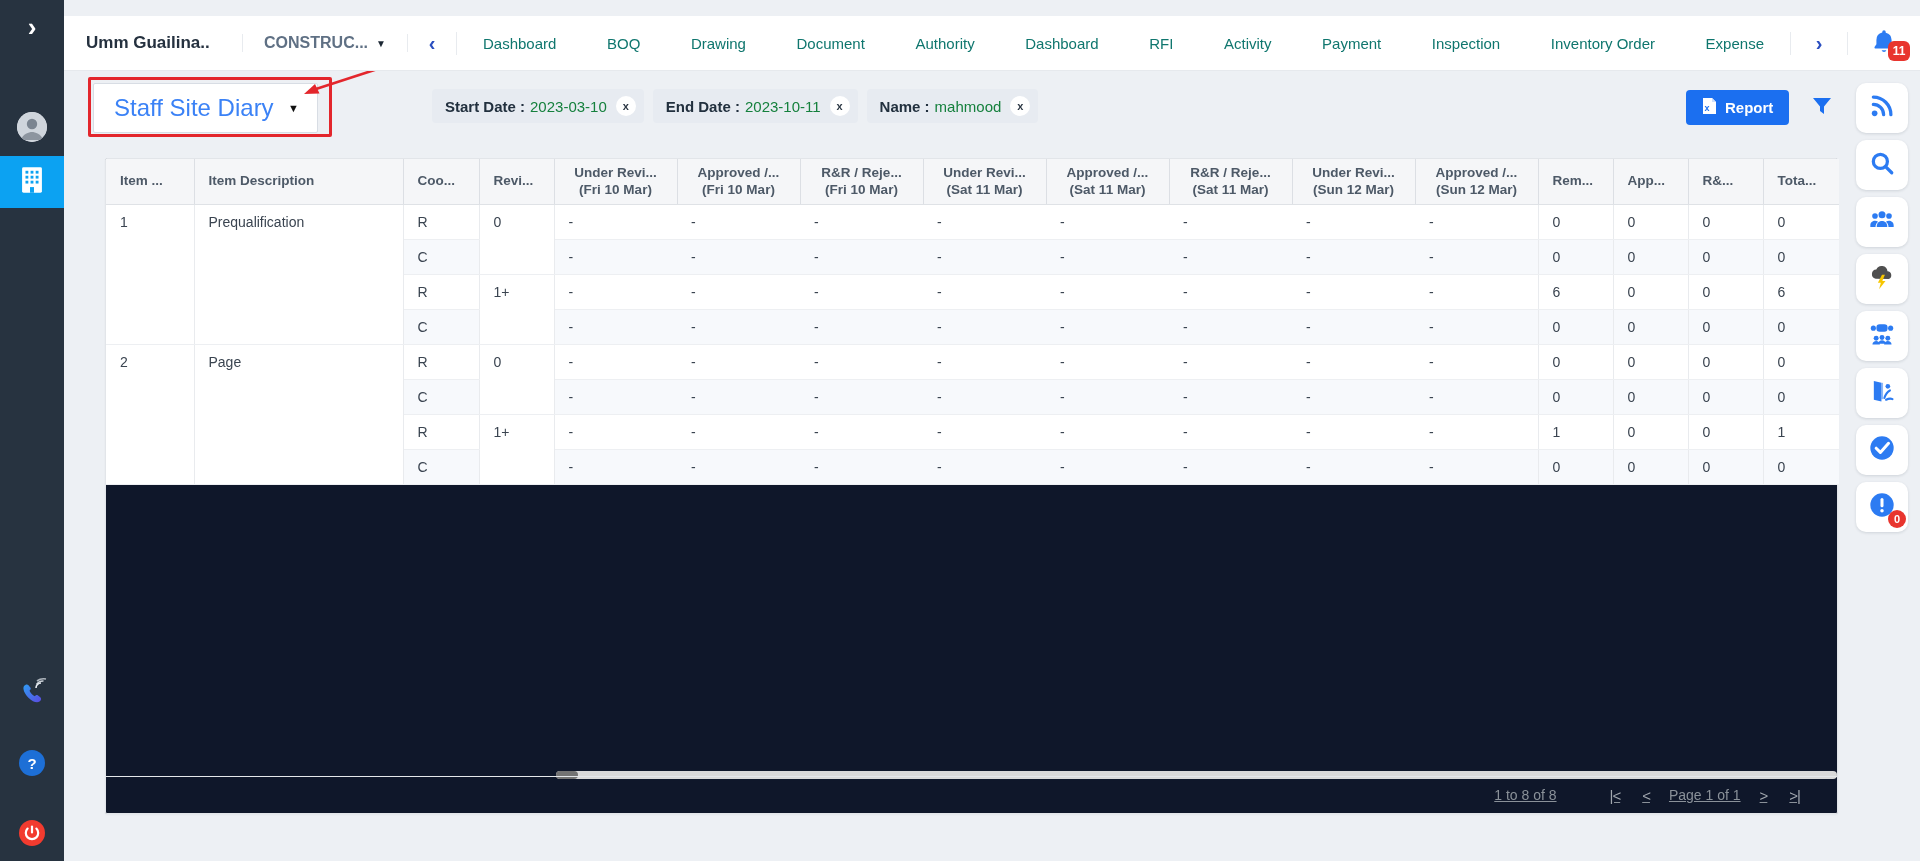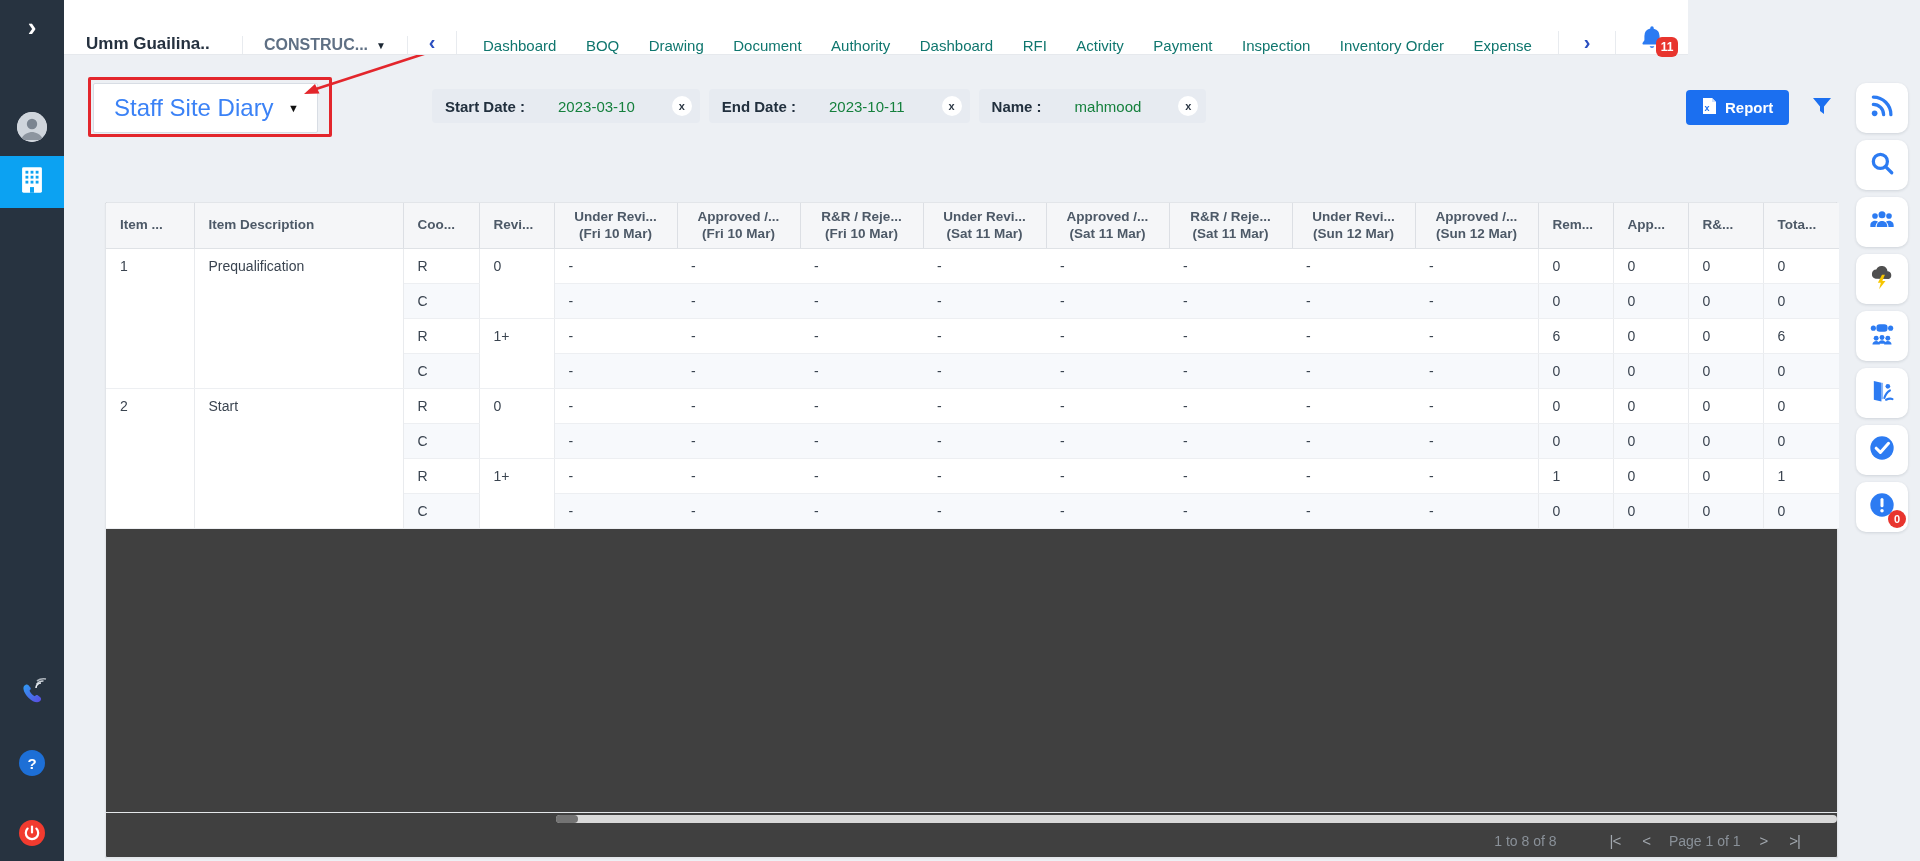--- a/index.html
+++ b/index.html
@@ -8,65 +8,65 @@
 
   
   .leftbar { position:absolute; left:0; top:0; width:64px; height:861px; background:#273340; z-index:30; }
   .lb-expand { position:absolute; top:12px; left:0; width:64px; text-align:center; color:#fff; font-size:26px; font-weight:bold; cursor:pointer; }
   .lb-avatar { position:absolute; top:112px; left:17px; width:30px; height:30px; border-radius:50%; background:#d9dde3; overflow:hidden; }
   .lb-active { position:absolute; top:156px; left:0; width:64px; height:52px; background:#0ca2f2; display:flex; align-items:center; justify-content:center; }
   .lb-bottom-icon { position:absolute; left:0; width:64px; display:flex; justify-content:center; cursor:pointer; }
   .lb-phone { top:676px; } .lb-help { top:750px; } .lb-power { top:820px; }
 
   
-  .header { position:absolute; left:64px; top:0; width:1624px; height:55px; background:#fff; border-bottom:1px solid #e6e9ed; display:flex; align-items:flex-end; z-index:20; }
+  .header { position:absolute; left:64px; top:16px; width:1856px; height:55px; background:#fff; border-bottom:1px solid #e6e9ed; display:flex; align-items:center; z-index:20; }
   .h-name { display:flex; align-items:center; padding-left:22px; width:178px; font-size:17px; font-weight:bold; color:#25313f; }
   .h-select { width:166px; display:flex; align-items:center; justify-content:center; gap:8px; border-left:1px solid #e8ebef; border-right:1px solid #e8ebef; color:#5f7084; font-weight:bold; font-size:16px; cursor:pointer; }
   .h-caret { font-size:10px; color:#1b2733; }
   .h-back { width:49px; display:flex; align-items:center; justify-content:center; border-right:1px solid #e8ebef; color:#2b4fc0; font-size:20px; font-weight:bold; cursor:pointer; }
   .h-tabs { flex:1; display:flex; align-items:center; justify-content:space-between; padding:0 26px; }
   .h-tab { font-size:15px; color:#0f766e; white-space:nowrap; cursor:pointer; }
   .h-next { width:58px; display:flex; align-items:center; justify-content:center; border-left:1px solid #e8ebef; border-right:1px solid #e8ebef; color:#2b4fc0; font-size:20px; font-weight:bold; cursor:pointer; }
   .h-bell { width:72px; display:flex; align-items:center; justify-content:center; position:relative; cursor:pointer; }
   .bell-badge { position:absolute; top:13px; right:10px; min-width:22px; height:20px; border-radius:6px; background:#e8352e; color:#fff; font-size:12px; font-weight:bold; display:flex; align-items:center; justify-content:center; padding:0 4px; }
 
   
   .diary-select { position:absolute; left:93px; top:83px; width:225px; height:50px; background:#fff; border:1px solid #d8dde4; border-radius:2px; display:flex; align-items:center; justify-content:space-between; padding:0 18px 0 20px; cursor:pointer; z-index:5; }
   .diary-label { font-size:24px; color:#3b82f6;text-align:right; }
   .diary-caret { font-size:11px; color:#111; }
   .ann-box { position:absolute; left:88px; top:77px; width:244px; height:60px; border:3px solid #e3262c; border-radius:2px; z-index:6; pointer-events:none; }
   .ann-arrow { position:absolute; left:292px; top:42px; z-index:7; pointer-events:none; }
 
   .chips { position:absolute; left:432px; top:89px; display:flex; gap:9px; }
-  .chip { background:#e7ebf1; border-radius:4px; height:34px; display:flex; align-items:center; padding:0 8px 0 13px; font-size:15px;gap:28px; }
+  .chip { background:#e7ebf1; border-radius:4px; height:34px; display:flex; align-items:center; padding:0 8px 0 13px; font-size:15px; }
   .chip-lbl { font-weight:bold; color:#22303e; margin-right:5px; white-space:nowrap; }
   .chip-val { color:#15803d; white-space:nowrap; }
   .chip-x { margin-left:9px; width:20px; height:20px; border-radius:50%; background:#fff; color:#2b3744; font-size:11px; font-weight:bold; display:flex; align-items:center; justify-content:center; cursor:pointer; }
 
   .report-btn { position:absolute; left:1686px; top:90px; height:35px; padding:0 16px; background:#1b6ff0; border:none; border-radius:4px; color:#fff; font-size:15px; font-weight:bold; font-family:"Liberation Sans",sans-serif; display:flex; align-items:center; gap:8px; cursor:pointer; }
   .funnel { position:absolute; left:1810px; top:94px; cursor:pointer; }
 
   
-  .card { position:absolute; left:105px; top:158px; width:1733px; height:656px; background:#404040; border:1px solid #e2e5e9; border-radius:2px; box-shadow:0 1px 2px rgba(40,50,60,.05); z-index:4;margin-top:44px; }
+  .card { position:absolute; left:105px; top:158px; width:1733px; height:656px; background:#0f172a; border:1px solid #e2e5e9; border-radius:2px; box-shadow:0 1px 2px rgba(40,50,60,.05); z-index:4; }
   table.grid { border-collapse:collapse; table-layout:fixed; width:1731px; }
   .grid th { height:45px; background:#f5f6f8; border-right:1px solid #dcdfe4; border-bottom:1px solid #dfe2e6; color:#4d5967; font-size:13.5px; font-weight:bold; line-height:1.3; vertical-align:middle; }
   .grid th.left { text-align:left; padding-left:14px; }
   .grid th.center { text-align:center; }
   .grid th:last-child { border-right:none; }
   .grid td { height:35px; font-size:14px; color:#3a4450; border-bottom:1px solid #edeff2; vertical-align:middle; padding-left:14px; background:#fff; }
   .grid td.top { vertical-align:top; padding-top:9px; }
   .grid td.bdr { border-right:1px solid #e9ebee; }
   .grid td.bl { border-left:1px solid #e9ebee; }
   .grid td.br { border-right:1px solid #e9ebee; }
   .grid tr.c-row td.tint { background:#f7f9fc; }
 
   .hscroll { position:absolute; left:450px; top:612px; width:1281px; height:8px; background:#d9d9d9; border-radius:4px; }
   .hscroll-thumb { position:absolute; left:0; top:0; width:22px; height:8px; background:#737373; border-radius:4px; cursor:pointer; }
 
-  .card-footer { position:absolute; left:0; bottom:8px; width:100%; height:37px; border-top:1px solid #e4e7ea; display:flex; align-items:flex-end; justify-content:flex-end; padding-right:26px; color:#8a9199; font-size:14px; }
+  .card-footer { position:absolute; left:0; bottom:0; width:100%; height:37px; border-top:1px solid #e4e7ea; display:flex; align-items:center; justify-content:flex-end; padding-right:26px; color:#8a9199; font-size:14px;text-decoration:underline; }
   .pg-range { margin-right:42px; }
   .pg-btn { color:#a2a8af; font-size:15px; cursor:pointer; margin:0 11px; letter-spacing:-1px; }
   .pg-text { margin:0 8px; }
 
   
   .rightbar { position:absolute; left:1856px; top:83px; width:52px; display:flex; flex-direction:column; gap:7px; z-index:10; }
   .rail-btn { width:52px; height:50px; background:#fff; border-radius:10px; box-shadow:0 1px 3px rgba(30,40,60,.14); display:flex; align-items:center; justify-content:center; position:relative; cursor:pointer; }
   .rail-badge { position:absolute; right:2px; bottom:4px; min-width:18px; height:18px; border-radius:9px; background:#e8352e; color:#fff; font-size:11px; font-weight:bold; display:flex; align-items:center; justify-content:center; }
 </style>
 </head>
@@ -355,21 +355,21 @@
           <td class="tint">-</td>
           <td class="tint">-</td>
           <td class="tint">-</td>
           <td class="tint bl br">0</td>
           <td class="tint br">0</td>
           <td class="tint br">0</td>
           <td class="tint">0</td>
         </tr>
         <tr class="r-row">
           <td rowspan="4" class="bdr top">2</td>
-          <td rowspan="4" class="bdr top">Start</td>
+          <td rowspan="4" class="bdr top">Page</td>
           <td class="bdr tint">R</td>
           <td rowspan="2" class="bdr top">0</td>
           <td class="tint">-</td>
           <td class="tint">-</td>
           <td class="tint">-</td>
           <td class="tint">-</td>
           <td class="tint">-</td>
           <td class="tint">-</td>
           <td class="tint">-</td>
           <td class="tint">-</td>

